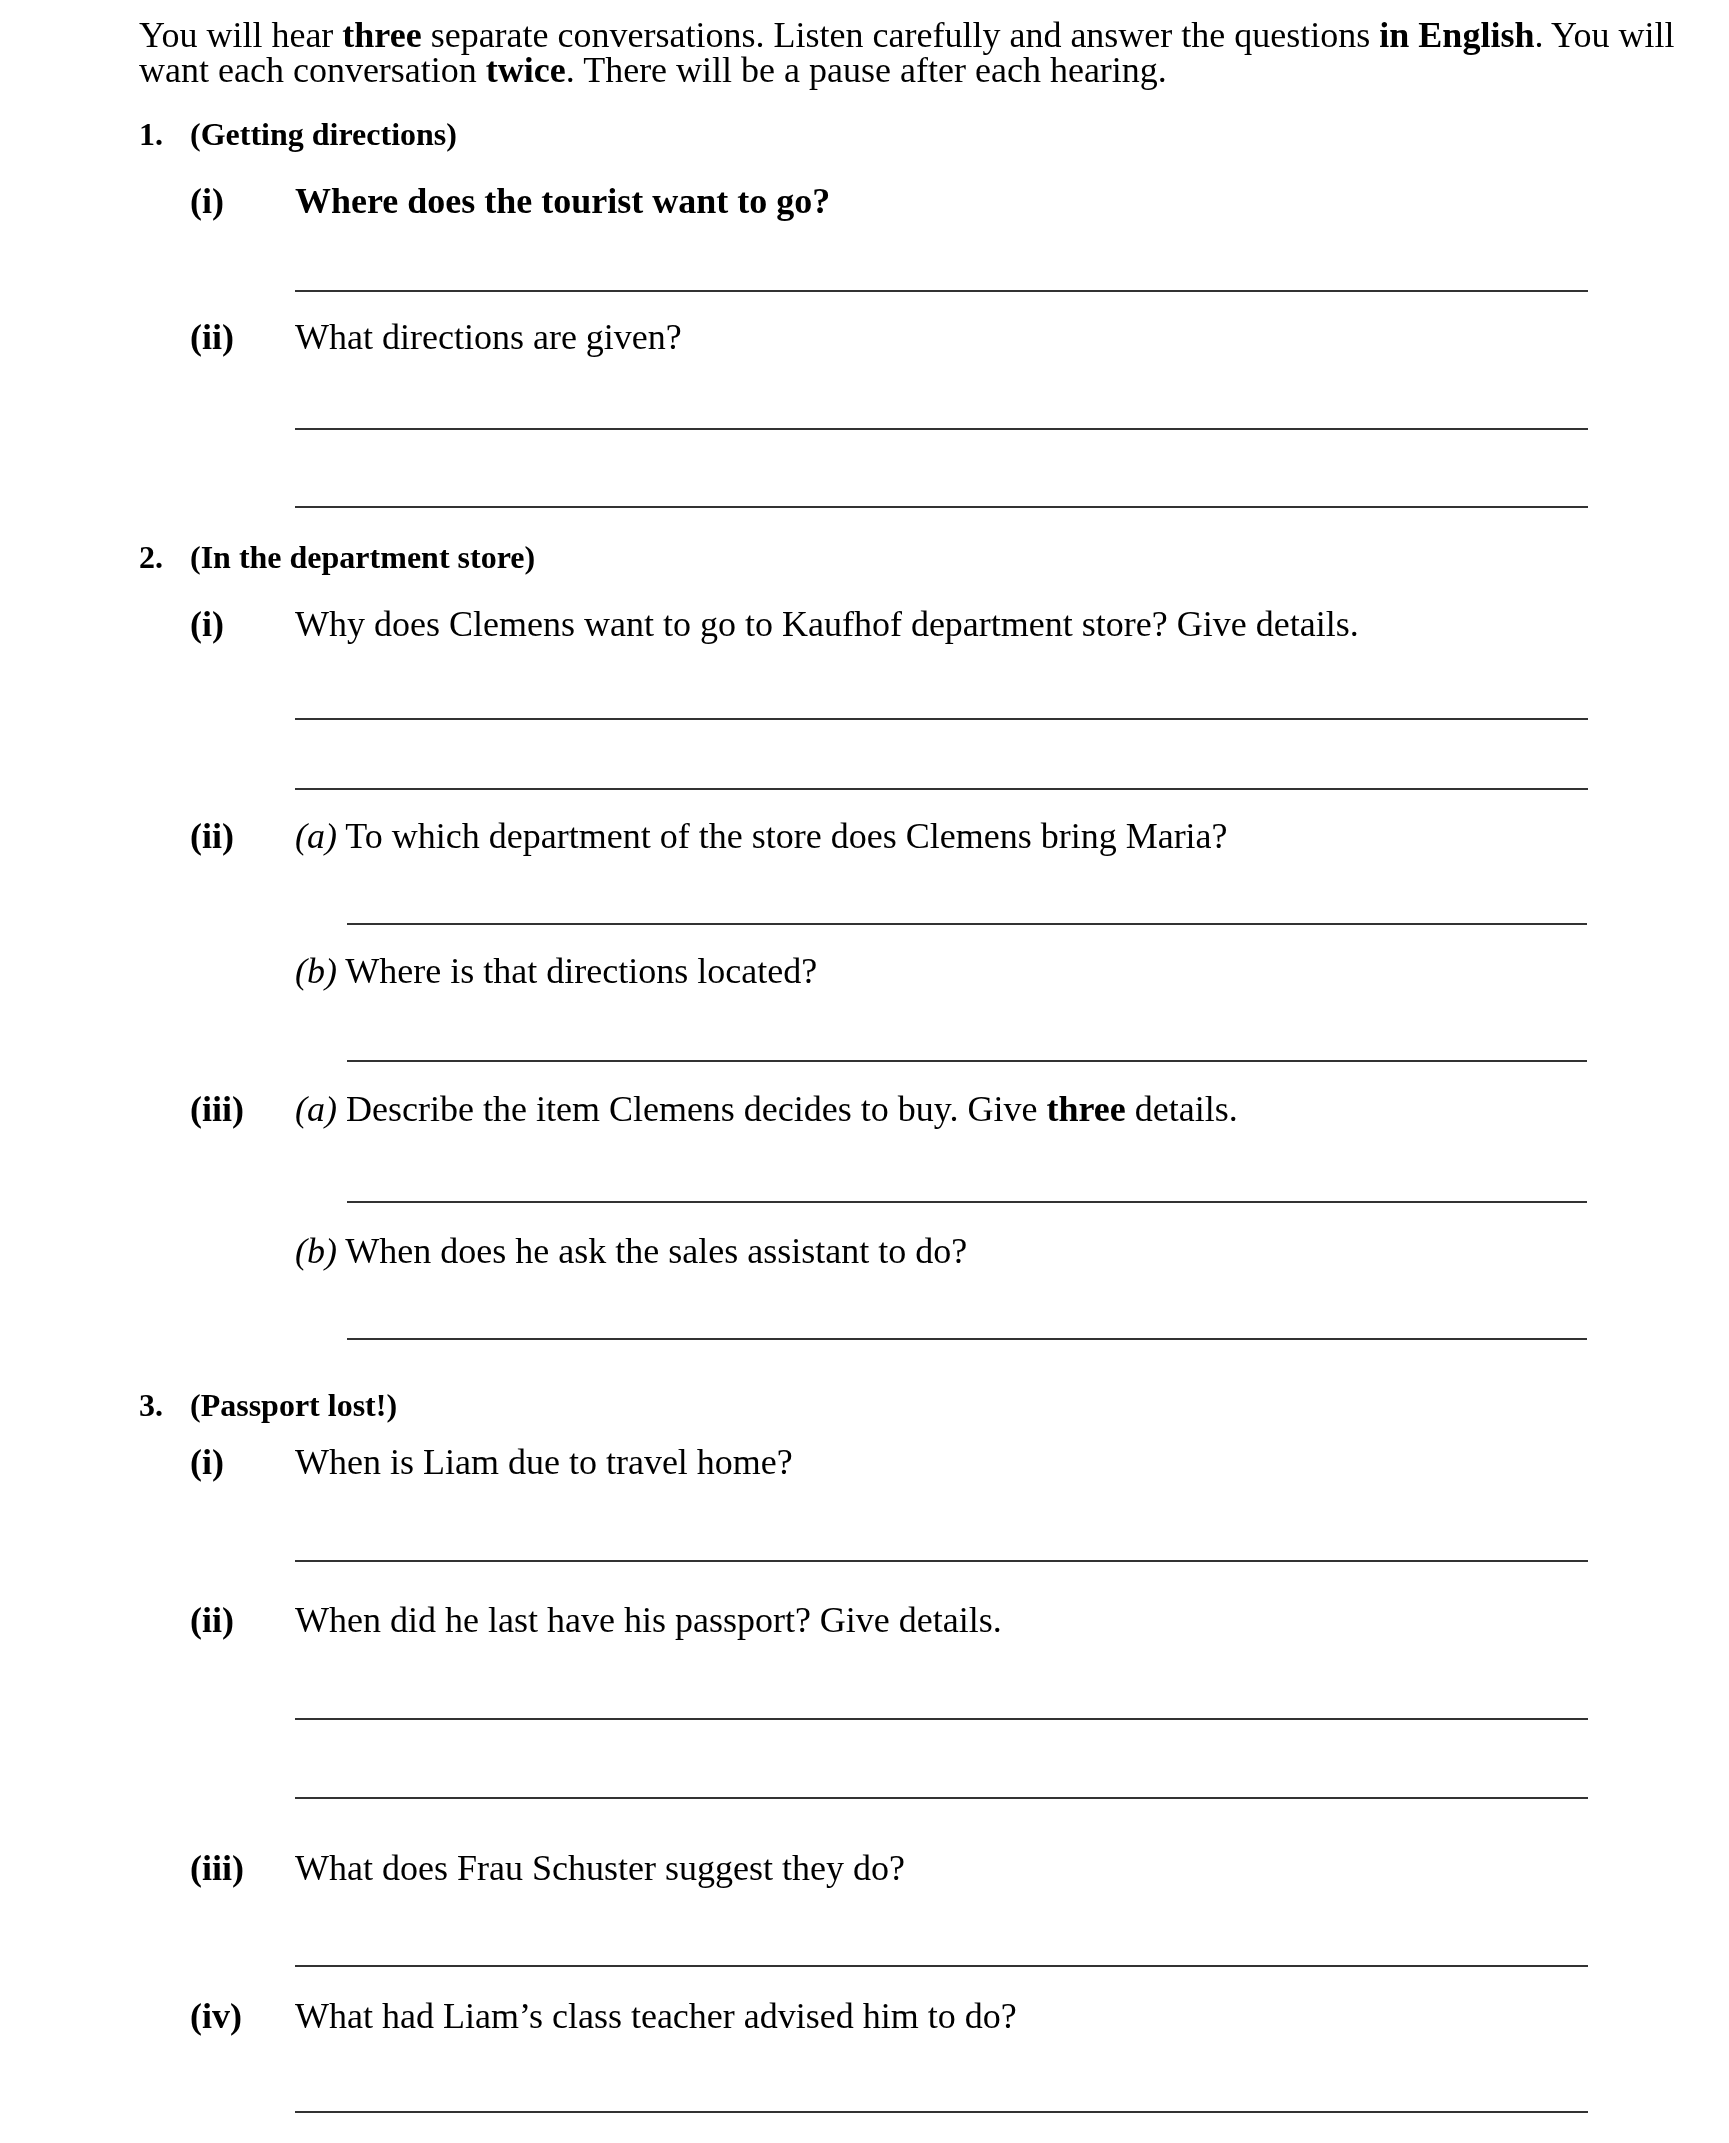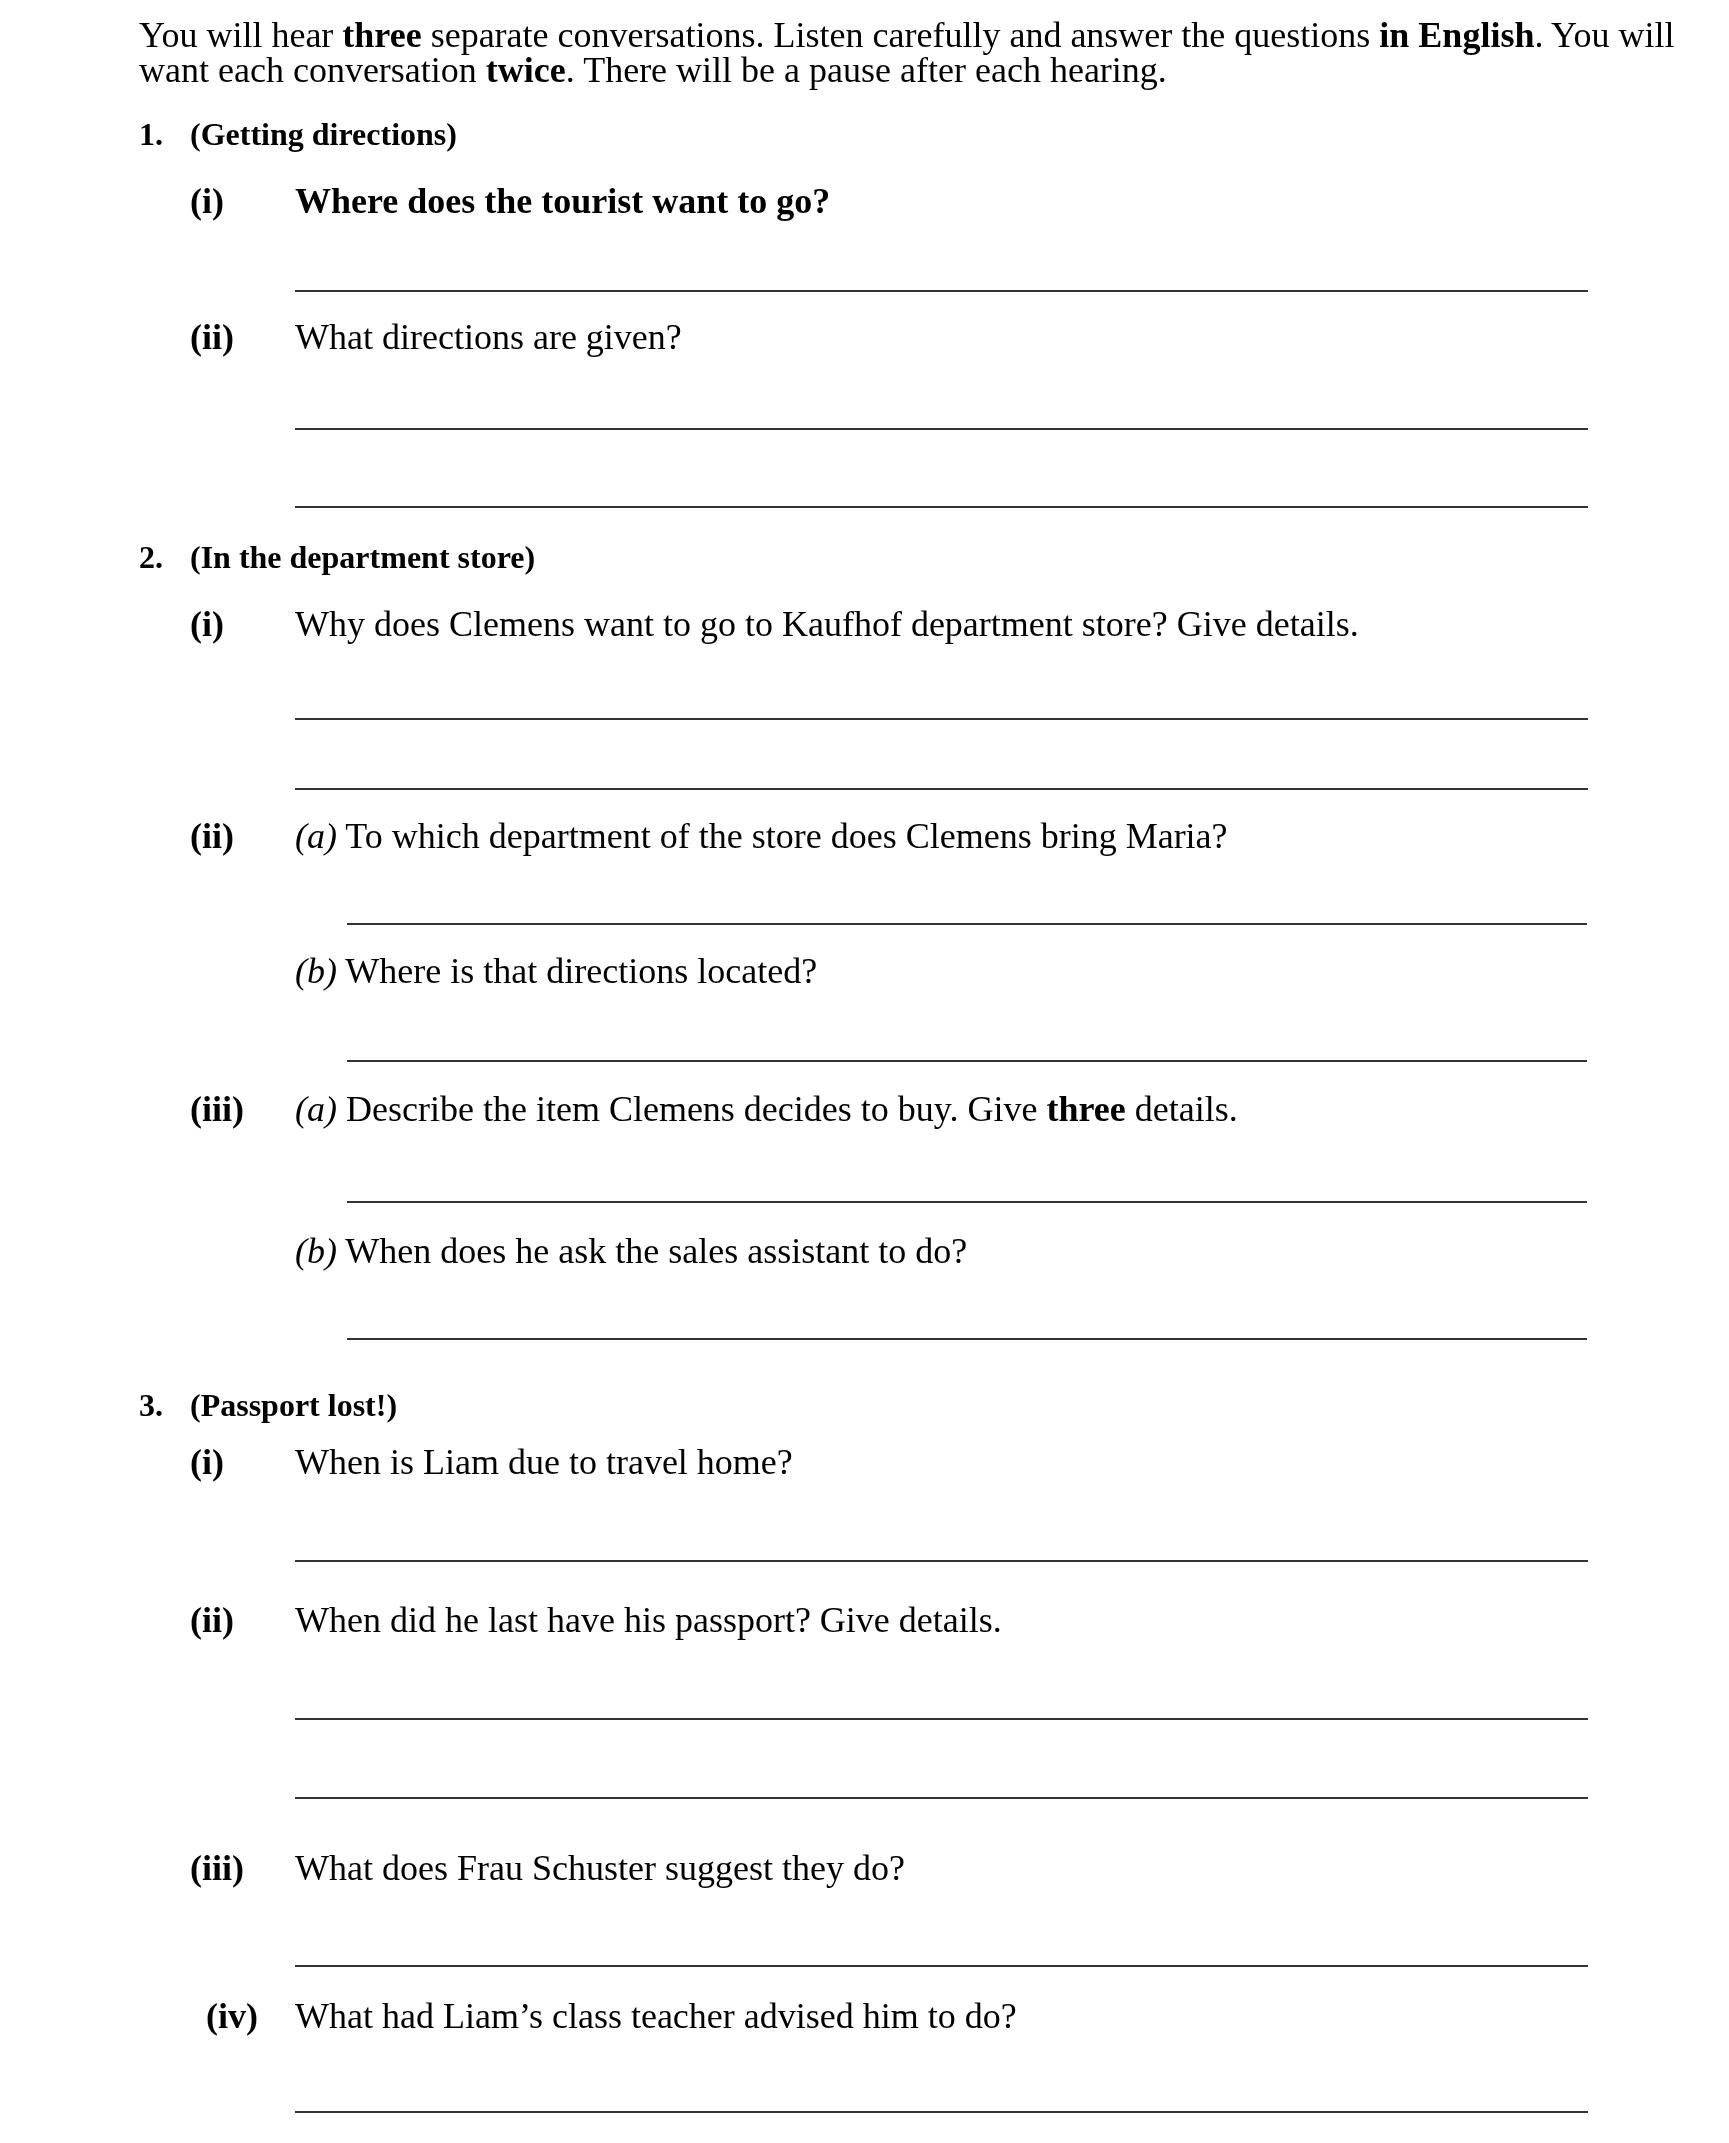--- a/index.html
+++ b/index.html
@@ -76,16 +76,16 @@
 
 <div class="t b" style="left:190px;top:1602px;">(ii)</div>
 <div class="t" style="left:295px;top:1602px;">When did he last have his passport?  Give details.</div>
 <div class="line" style="left:295px;top:1718px;width:1293px;"></div>
 <div class="line" style="left:295px;top:1797px;width:1293px;"></div>
 
 <div class="t b" style="left:190px;top:1850px;">(iii)</div>
 <div class="t" style="left:295px;top:1850px;">What does Frau Schuster suggest they do?</div>
 <div class="line" style="left:295px;top:1965px;width:1293px;"></div>
 
-<div class="t b" style="left:190px;top:1998px;margin-left:16px;">(iv)</div>
+<div class="t b" style="left:190px;top:1998px;">(iv)</div>
 <div class="t" style="left:295px;top:1998px;">What had Liam’s class teacher advised him to do?</div>
 <div class="line" style="left:295px;top:2111px;width:1293px;"></div>
 
 
 </body></html>

